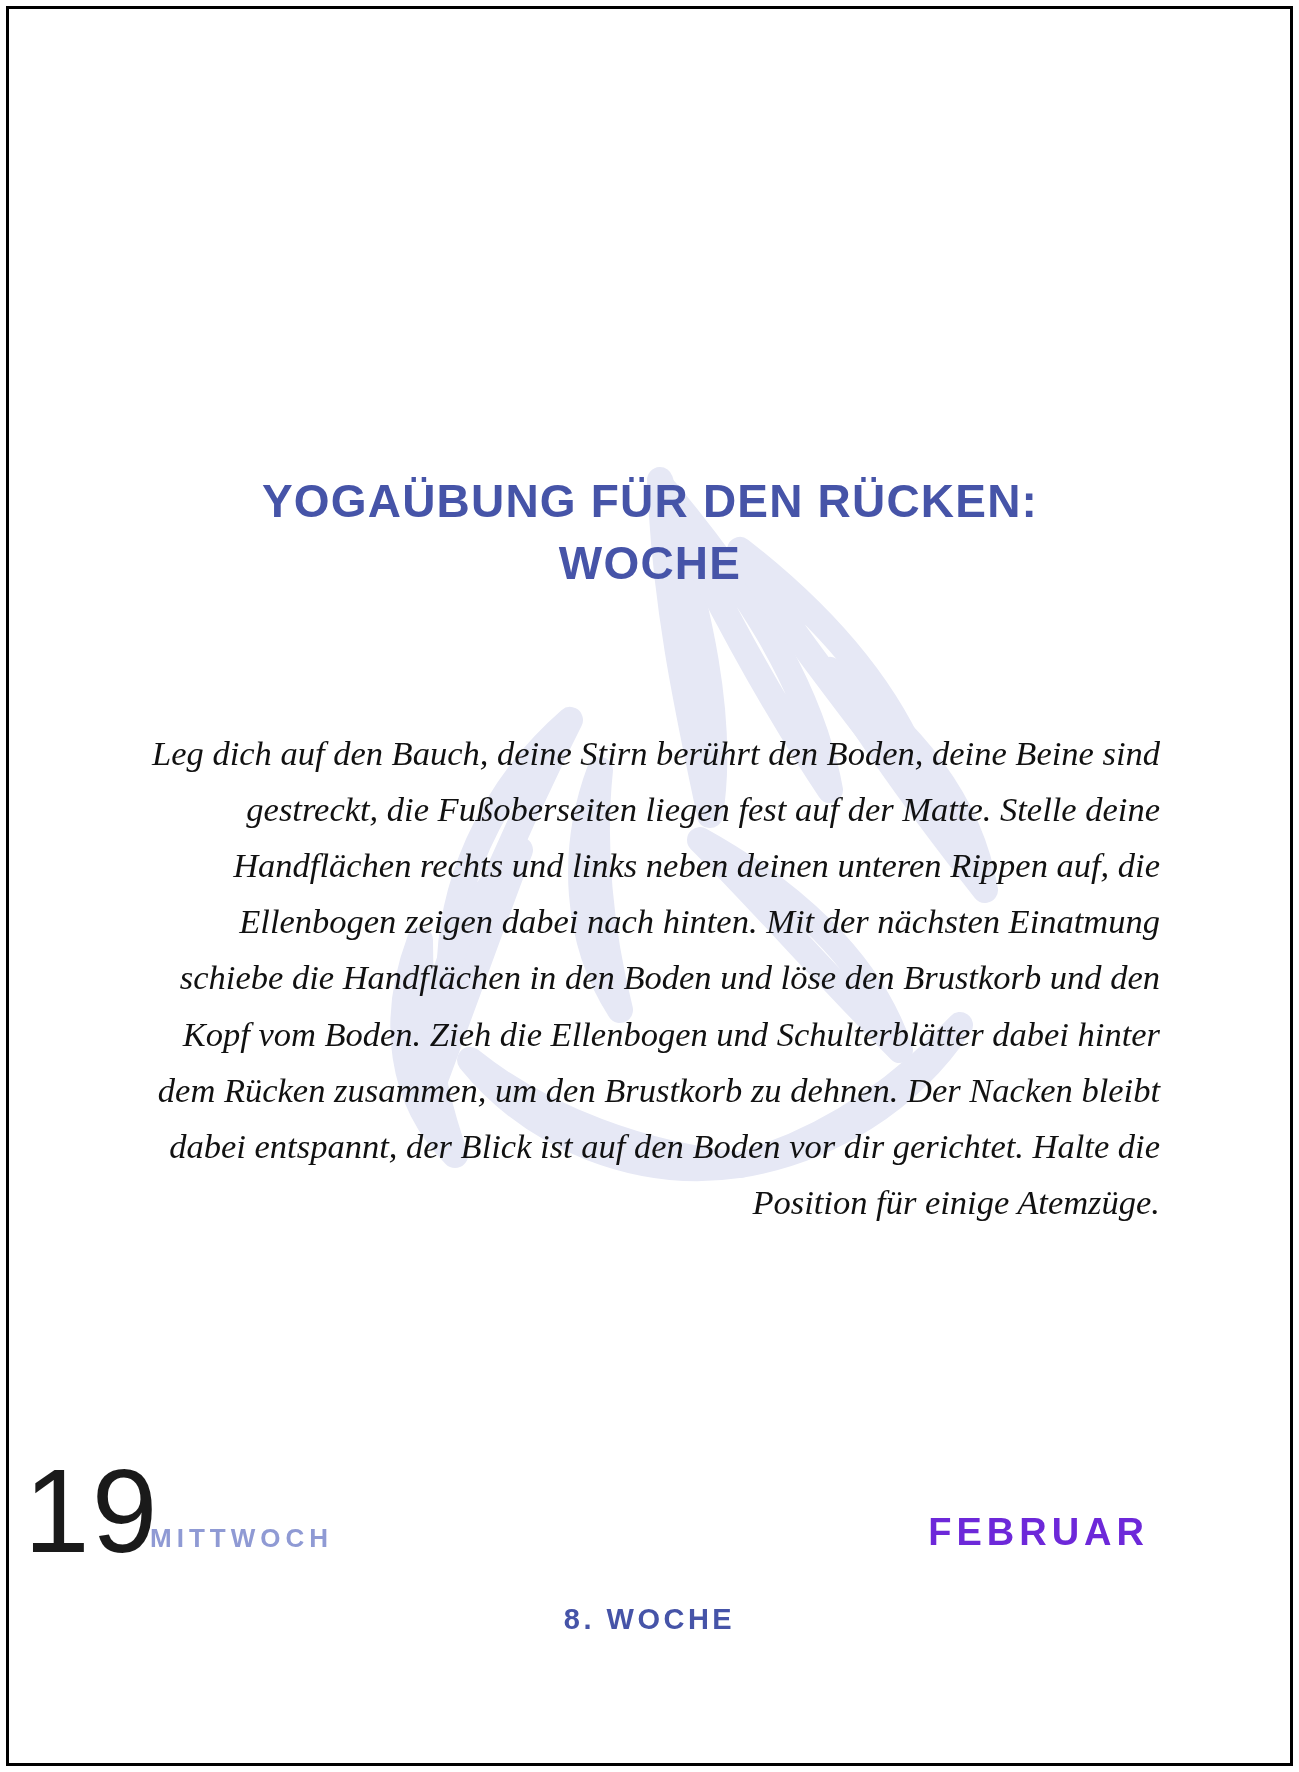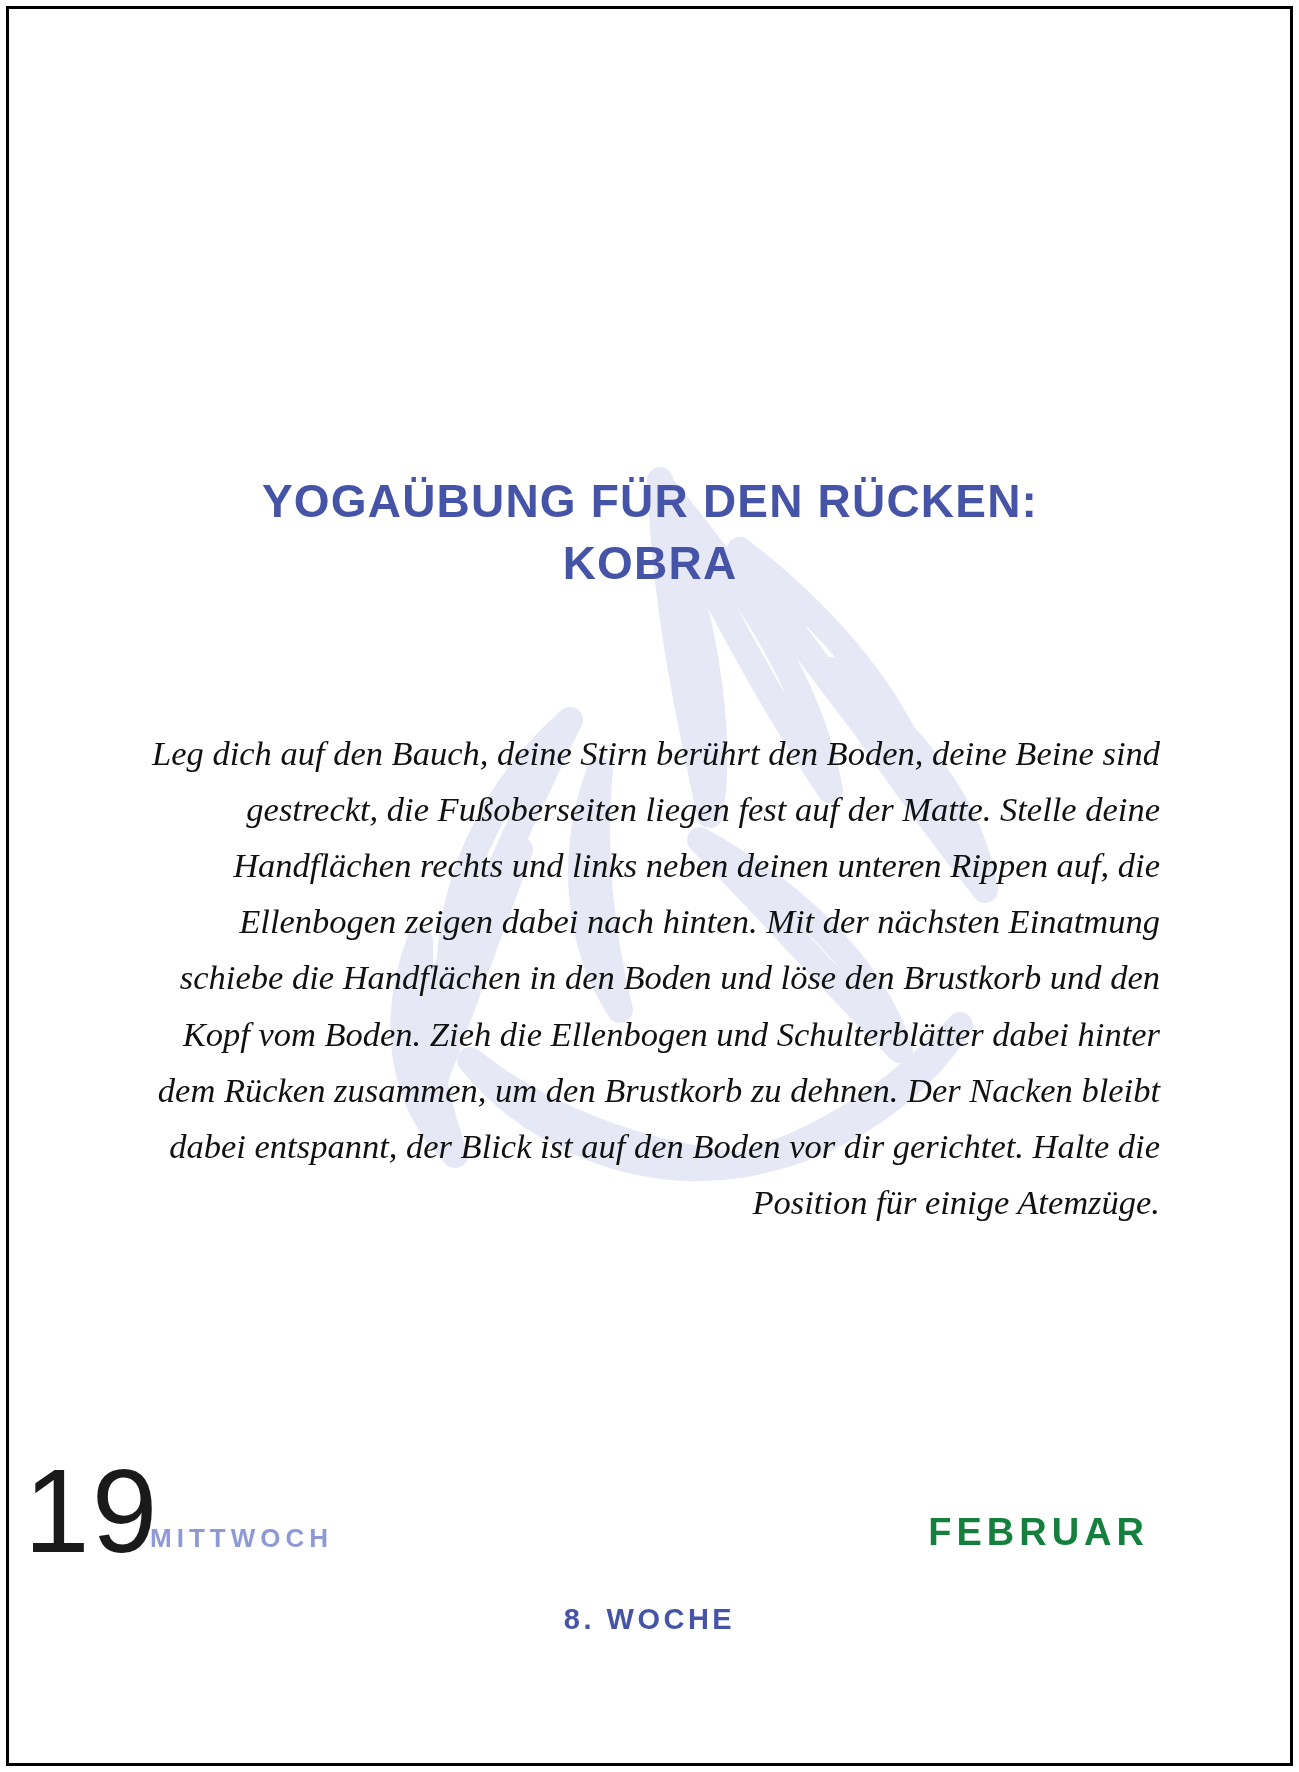--- a/index.html
+++ b/index.html
@@ -89,21 +89,21 @@
     color: #8f9ad4;
     font-family: "Liberation Sans", sans-serif;
     font-weight: bold;
     font-size: 26px;
     letter-spacing: 5px;
   }
   .month {
     position: absolute;
     right: 150px;
     bottom: 58px;
-    color: #15803d;
+    color: #6d28d9;
     font-family: "Liberation Sans", sans-serif;
     font-weight: bold;
     font-size: 38px;
     letter-spacing: 5px;
   }
   .day-number {
     position: absolute;
     left: 0;
     right: 0;
     bottom: 42px;
@@ -148,21 +148,21 @@
       <path d="M150 520 C 120 600, 130 680, 185 735 C 160 665, 150 590, 150 520 Z"></path>
       <path d="M330 350 C 300 430, 305 520, 350 590 C 330 510, 322 425, 330 350 Z"></path>
       <path d="M200 640 C 265 720, 370 760, 470 745 C 375 735, 275 700, 200 640 Z"></path>
       <path d="M470 745 C 560 730, 640 680, 690 605 C 625 675, 550 722, 470 745 Z"></path>
     </g>
   </svg>
 
   <div class="content">
     <div class="title">
       <span>YOGAÜBUNG FÜR DEN RÜCKEN:</span><br>
-      <span>KOBRA</span>
+      <span>WOCHE</span>
     </div>
 
     <p class="body-text">Leg dich auf den Bauch, deine Stirn berührt den Boden, deine Beine sind gestreckt, die Fußoberseiten liegen fest auf der Matte. Stelle deine Handflächen rechts und links neben deinen unteren Rippen auf, die Ellenbogen zeigen dabei nach hinten. Mit der nächsten Einatmung schiebe die Handflächen in den Boden und löse den Brustkorb und den Kopf vom Boden. Zieh die Ellenbogen und Schulterblätter dabei hinter dem Rücken zusammen, um den Brustkorb zu dehnen. Der Nacken bleibt dabei entspannt, der Blick ist auf den Boden vor dir gerichtet. Halte die Position für einige Atemzüge.</p>
 
     <div class="footer">
       <div class="weekday">MITTWOCH</div>
       <div class="day-number">19</div>
       <div class="month">FEBRUAR</div>
       <div class="week">8. WOCHE</div>
     </div>

